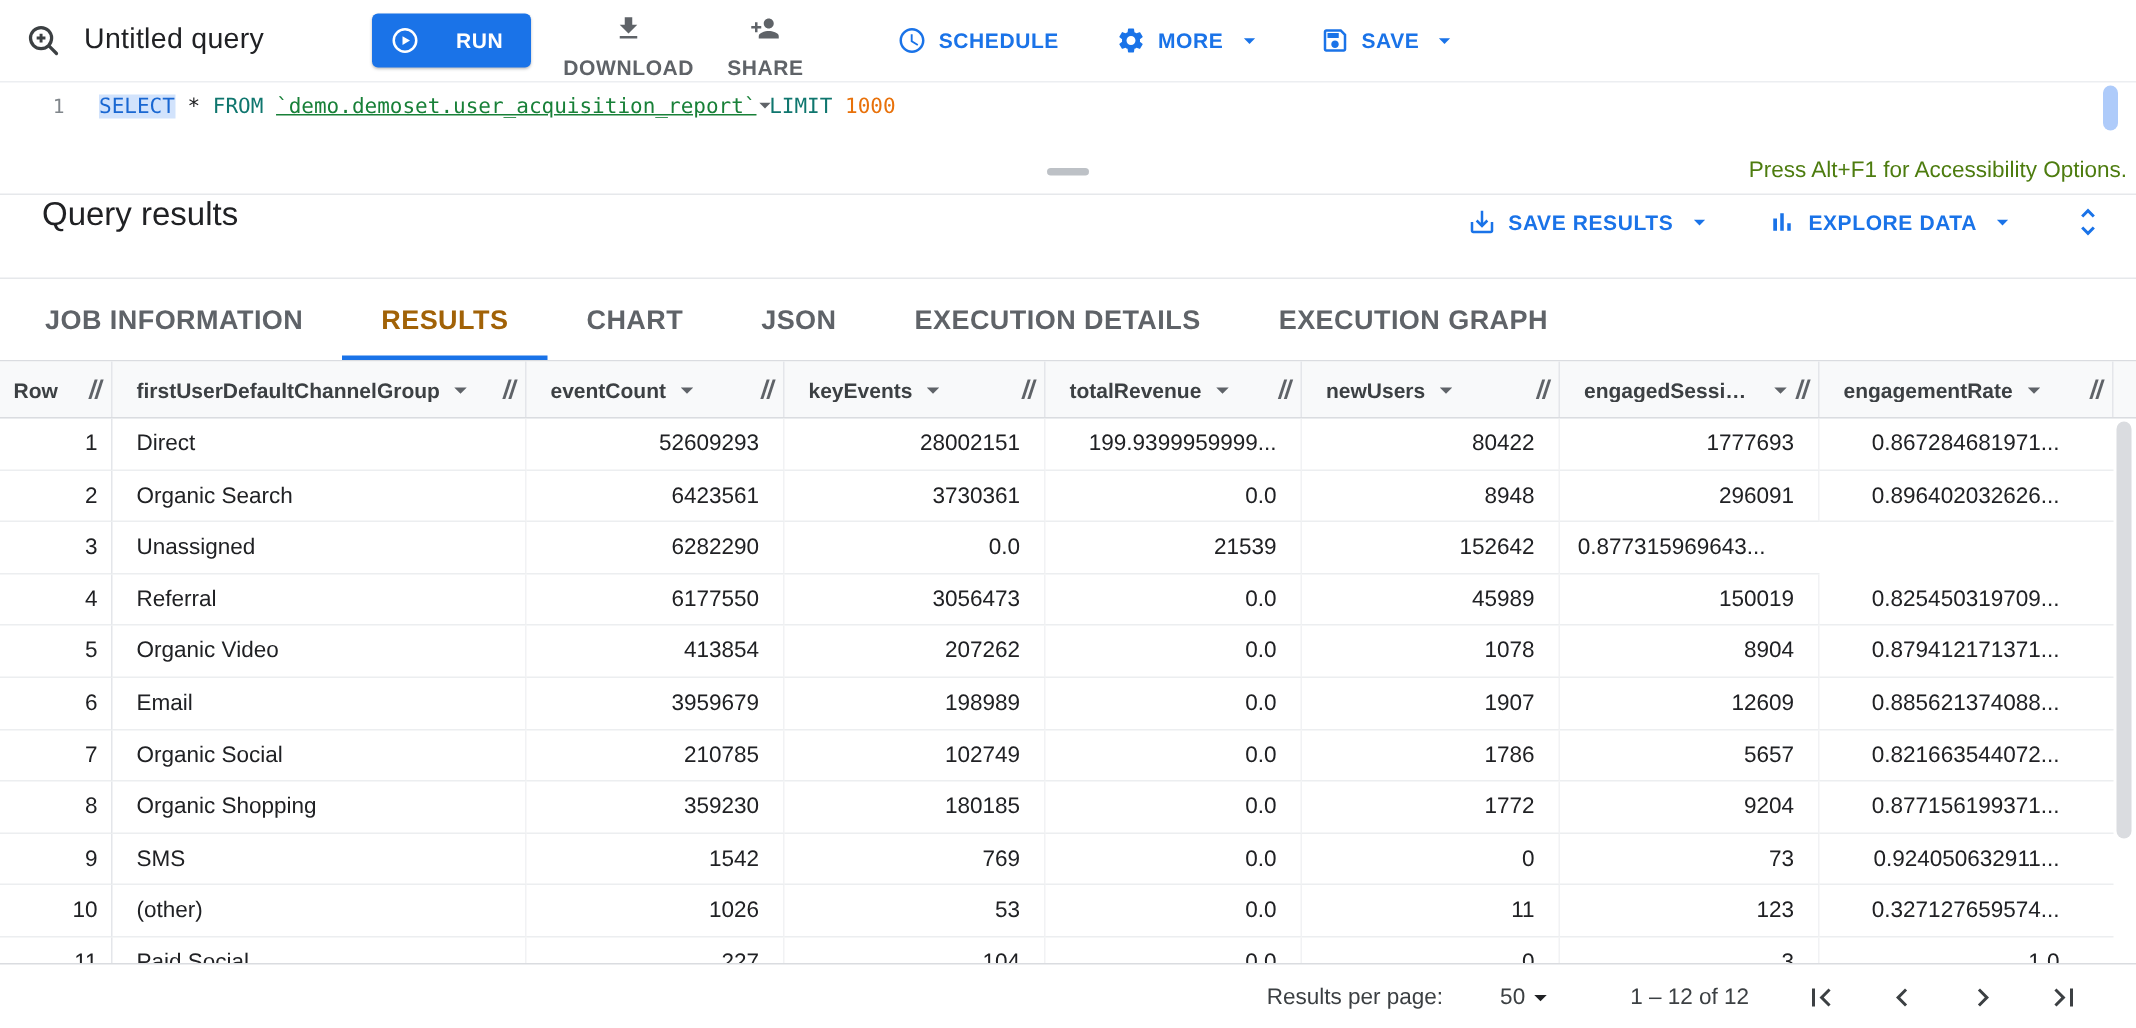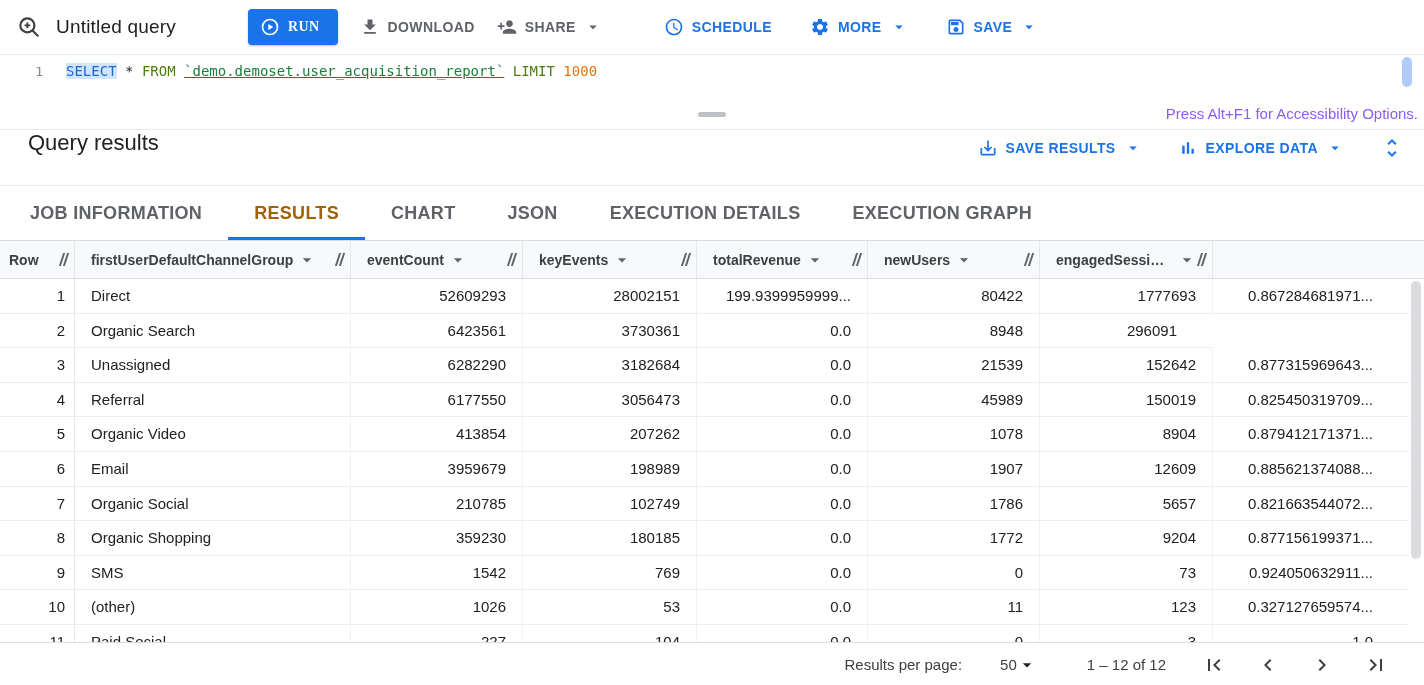--- a/index.html
+++ b/index.html
@@ -9,48 +9,48 @@
     font-family:"Liberation Sans", sans-serif;
     background:#fff; color:#202124;
   }
   svg { display:block; }
 
   
   .toolbar { height:55px; display:flex; align-items:center; padding:0 16px; border-bottom:1px solid #eceef1; }
   .doc-title { font-size:19px; font-weight:500; margin-left:14px; letter-spacing:.2px; white-space:nowrap; }
   .run-btn {
     margin-left:72px; height:36px; background:#1a73e8; color:#fff; border:none; border-radius:4px;
-    display:flex; align-items:center; gap:8px; padding:0 18px 0 12px;
-    font-family:Liberation Serif, serif; font-size:14px; font-weight:700; letter-spacing:.4px;
+    display:flex; align-items:center; gap:24px; padding:0 18px 0 12px;
+    font-family:Liberation Sans, sans-serif; font-size:14px; font-weight:700; letter-spacing:.4px;
     box-shadow:0 1px 2px rgba(60,64,67,.35); cursor:pointer;
   }
   .text-btn {
     display:flex; align-items:center; gap:8px; background:none; border:none; height:36px; padding:0 10px;
     font-family:inherit; font-size:14px; font-weight:700; letter-spacing:.4px; cursor:pointer; white-space:nowrap;
   }
-  .gray { color:#5f6368; } .gray svg { fill:#5f6368; }
+  .gray { color:#5f6368;flex-direction:column; } .gray svg { fill:#5f6368; }
   .blue { color:#1a73e8; } .blue svg { fill:#1a73e8; }
   .m-download{margin-left:12px} .m-share{margin-left:2px} .m-schedule{margin-left:42px} .m-more{margin-left:18px} .m-save{margin-left:18px}
   .caret { width:18px; height:18px; flex:none; }
 
   
   .editor { height:45px; position:relative; display:flex; }
   .gutter { width:56px; flex:none; text-align:right; padding:7px 13px 0 0;
     font-family:"DejaVu Sans Mono", monospace; font-size:13px; line-height:20px; color:#80868b; }
   .code { margin:0; padding:6px 0 0 10px; font-family:"DejaVu Sans Mono", monospace; font-size:14px; line-height:20px; white-space:pre; }
   .tok-select { color:#1967d2; background:#d2e3fc; }
-  .tok-kw { color:#4d7c0f; }
+  .tok-kw { color:#0f766e; }
   .tok-table { color:#188038; text-decoration:underline; }
   .tok-num { color:#e8710a; }
   .editor-scrollbar { position:absolute; right:12px; top:2px; width:10px; height:30px; background:#aecbfa; border-radius:5px; }
 
   
   .splitter { height:30px; position:relative; border-bottom:1px solid #e6e8eb; }
   .split-handle { position:absolute; left:50%; top:12px; transform:translateX(-50%); width:28px; height:5px; border-radius:3px; background:#bdc1c6; cursor:row-resize; }
-  .a11y-hint { position:absolute; right:6px; top:0; line-height:28px; font-size:15px; color:#8b5cf6; }
+  .a11y-hint { position:absolute; right:6px; top:0; line-height:28px; font-size:15px; color:#4d7c0f; }
 
   
   .results-header { height:56px; display:flex; align-items:flex-start; padding:0 20px 0 28px; border-bottom:1px solid #e6e8eb; }
   .results-title { font-size:22px; font-weight:500; }
   .rh-actions { margin-left:auto; display:flex; align-items:center; gap:36px; }
   .rh-actions .text-btn { padding:0; }
   .unfold-btn { background:none; border:none; padding:0; cursor:pointer; display:flex; }
 
   
   .tabs { height:55px; display:flex; align-items:stretch; padding-left:4px; border-bottom:1px solid #dadce0; }
@@ -258,20 +258,30 @@
         <svg class="sort-caret" viewBox="0 0 24 24">
           <path d="M7 10l5 5 5-5z"></path>
         </svg>
         <span class="resize-handle">
           <i></i>
           <i></i>
         </span>
       </div>
       <div class="th">
         <span class="th-label">engagedSessions</span>
+        <svg class="sort-caret" viewBox="0 0 24 24">
+          <path d="M7 10l5 5 5-5z"></path>
+        </svg>
+        <span class="resize-handle">
+          <i></i>
+          <i></i>
+        </span>
+      </div>
+      <div class="th">
+        <span class="th-label">engagementRate</span>
         <svg class="sort-caret" viewBox="0 0 24 24">
           <path d="M7 10l5 5 5-5z"></path>
         </svg>
         <span class="resize-handle">
           <i></i>
           <i></i>
         </span>
       </div>
     </div>
   <div class="tbody" id="tbody">
@@ -287,26 +297,26 @@
         <div class="td td-num">0.867284681971...</div>
       </div>
       <div class="grid-row tr">
         <div class="td td-rownum">2</div>
         <div class="td td-text">Organic Search</div>
         <div class="td td-num">6423561</div>
         <div class="td td-num">3730361</div>
         <div class="td td-num">0.0</div>
         <div class="td td-num">8948</div>
         <div class="td td-num">296091</div>
+        <div class="td td-num">0.896402032626...</div>
       </div>
       <div class="grid-row tr">
         <div class="td td-rownum">3</div>
         <div class="td td-text">Unassigned</div>
         <div class="td td-num">6282290</div>
-        <div class="td td-num">3182684</div>
         <div class="td td-num">0.0</div>
         <div class="td td-num">21539</div>
         <div class="td td-num">152642</div>
         <div class="td td-num">0.877315969643...</div>
       </div>
       <div class="grid-row tr">
         <div class="td td-rownum">4</div>
         <div class="td td-text">Referral</div>
         <div class="td td-num">6177550</div>
         <div class="td td-num">3056473</div>

